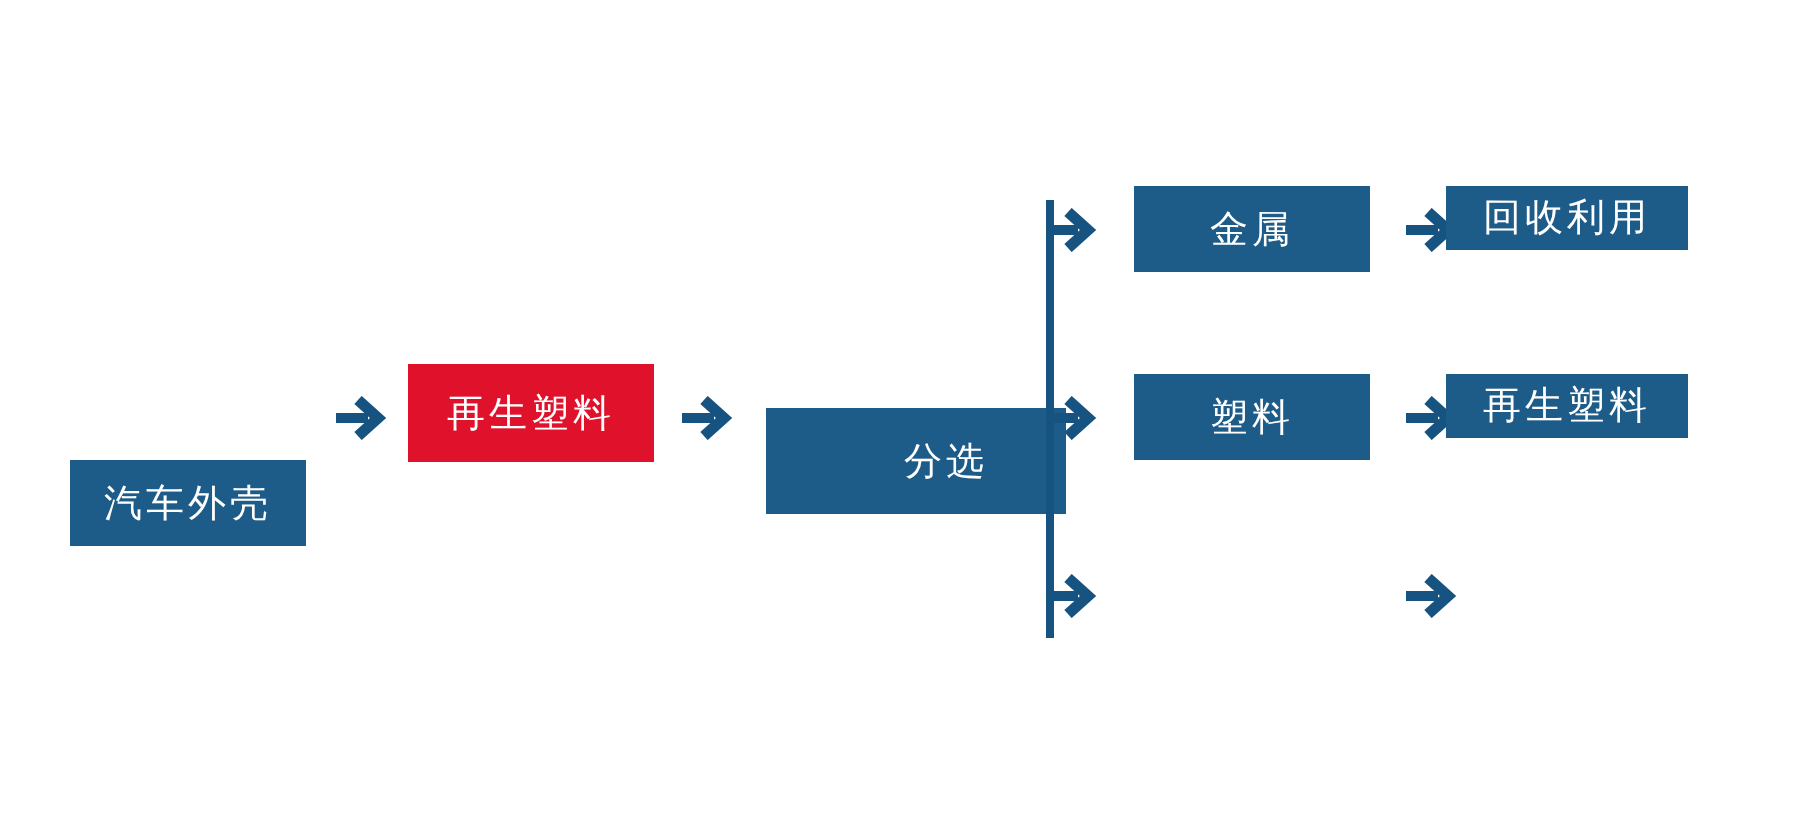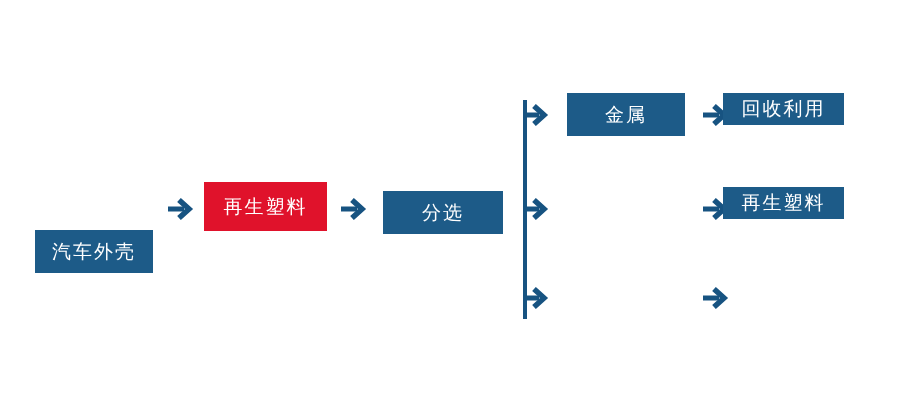--- a/index.html
+++ b/index.html
@@ -26,21 +26,21 @@
     letter-spacing: 2px;
     white-space: nowrap;
     text-align: center;
   }
   .node.blue { background: #1d5b88; }
   .node.red  { background: #e0122b; }
 
   
   .n-input    { left: 35px;  top: 188px; width: 118px; height: 43px; margin-top: 42px; }
   .n-process  { left: 204px; top: 182px; width: 123px; height: 49px; }
-  .n-sorting  { left: 383px; top: 191px; width: 120px; height: 43px; }
+  .n-sorting  { left: 383px; top: 204px; width: 120px; height: 53px; padding-left: 30px; }
 
   
   .colA { left: 567px; width: 118px; height: 43px; }
   .colB { left: 723px; width: 121px; height: 32px; }
   .row0 { top: 93px; }
   .row1 { top: 187px; }
   .row2 { top: 276px; }
 
   .arrow {
     position: absolute;
@@ -103,20 +103,21 @@
   <svg class="arrow m0" viewBox="0 0 26 22">
     <path class="a-stem" d="M0 11 H16"></path>
     <path class="a-head" d="M11 2 L21 11 L11 20"></path>
   </svg>
   <div class="node blue colB row0">回收利用</div>
 
   <svg class="arrow b1" viewBox="0 0 26 22">
     <path class="a-stem" d="M0 11 H16"></path>
     <path class="a-head" d="M11 2 L21 11 L11 20"></path>
   </svg>
+  <div class="node blue colA row1">塑料</div>
   <svg class="arrow m1" viewBox="0 0 26 22">
     <path class="a-stem" d="M0 11 H16"></path>
     <path class="a-head" d="M11 2 L21 11 L11 20"></path>
   </svg>
   <div class="node blue colB row1">再生塑料</div>
 
   <svg class="arrow b2" viewBox="0 0 26 22">
     <path class="a-stem" d="M0 11 H16"></path>
     <path class="a-head" d="M11 2 L21 11 L11 20"></path>
   </svg>

